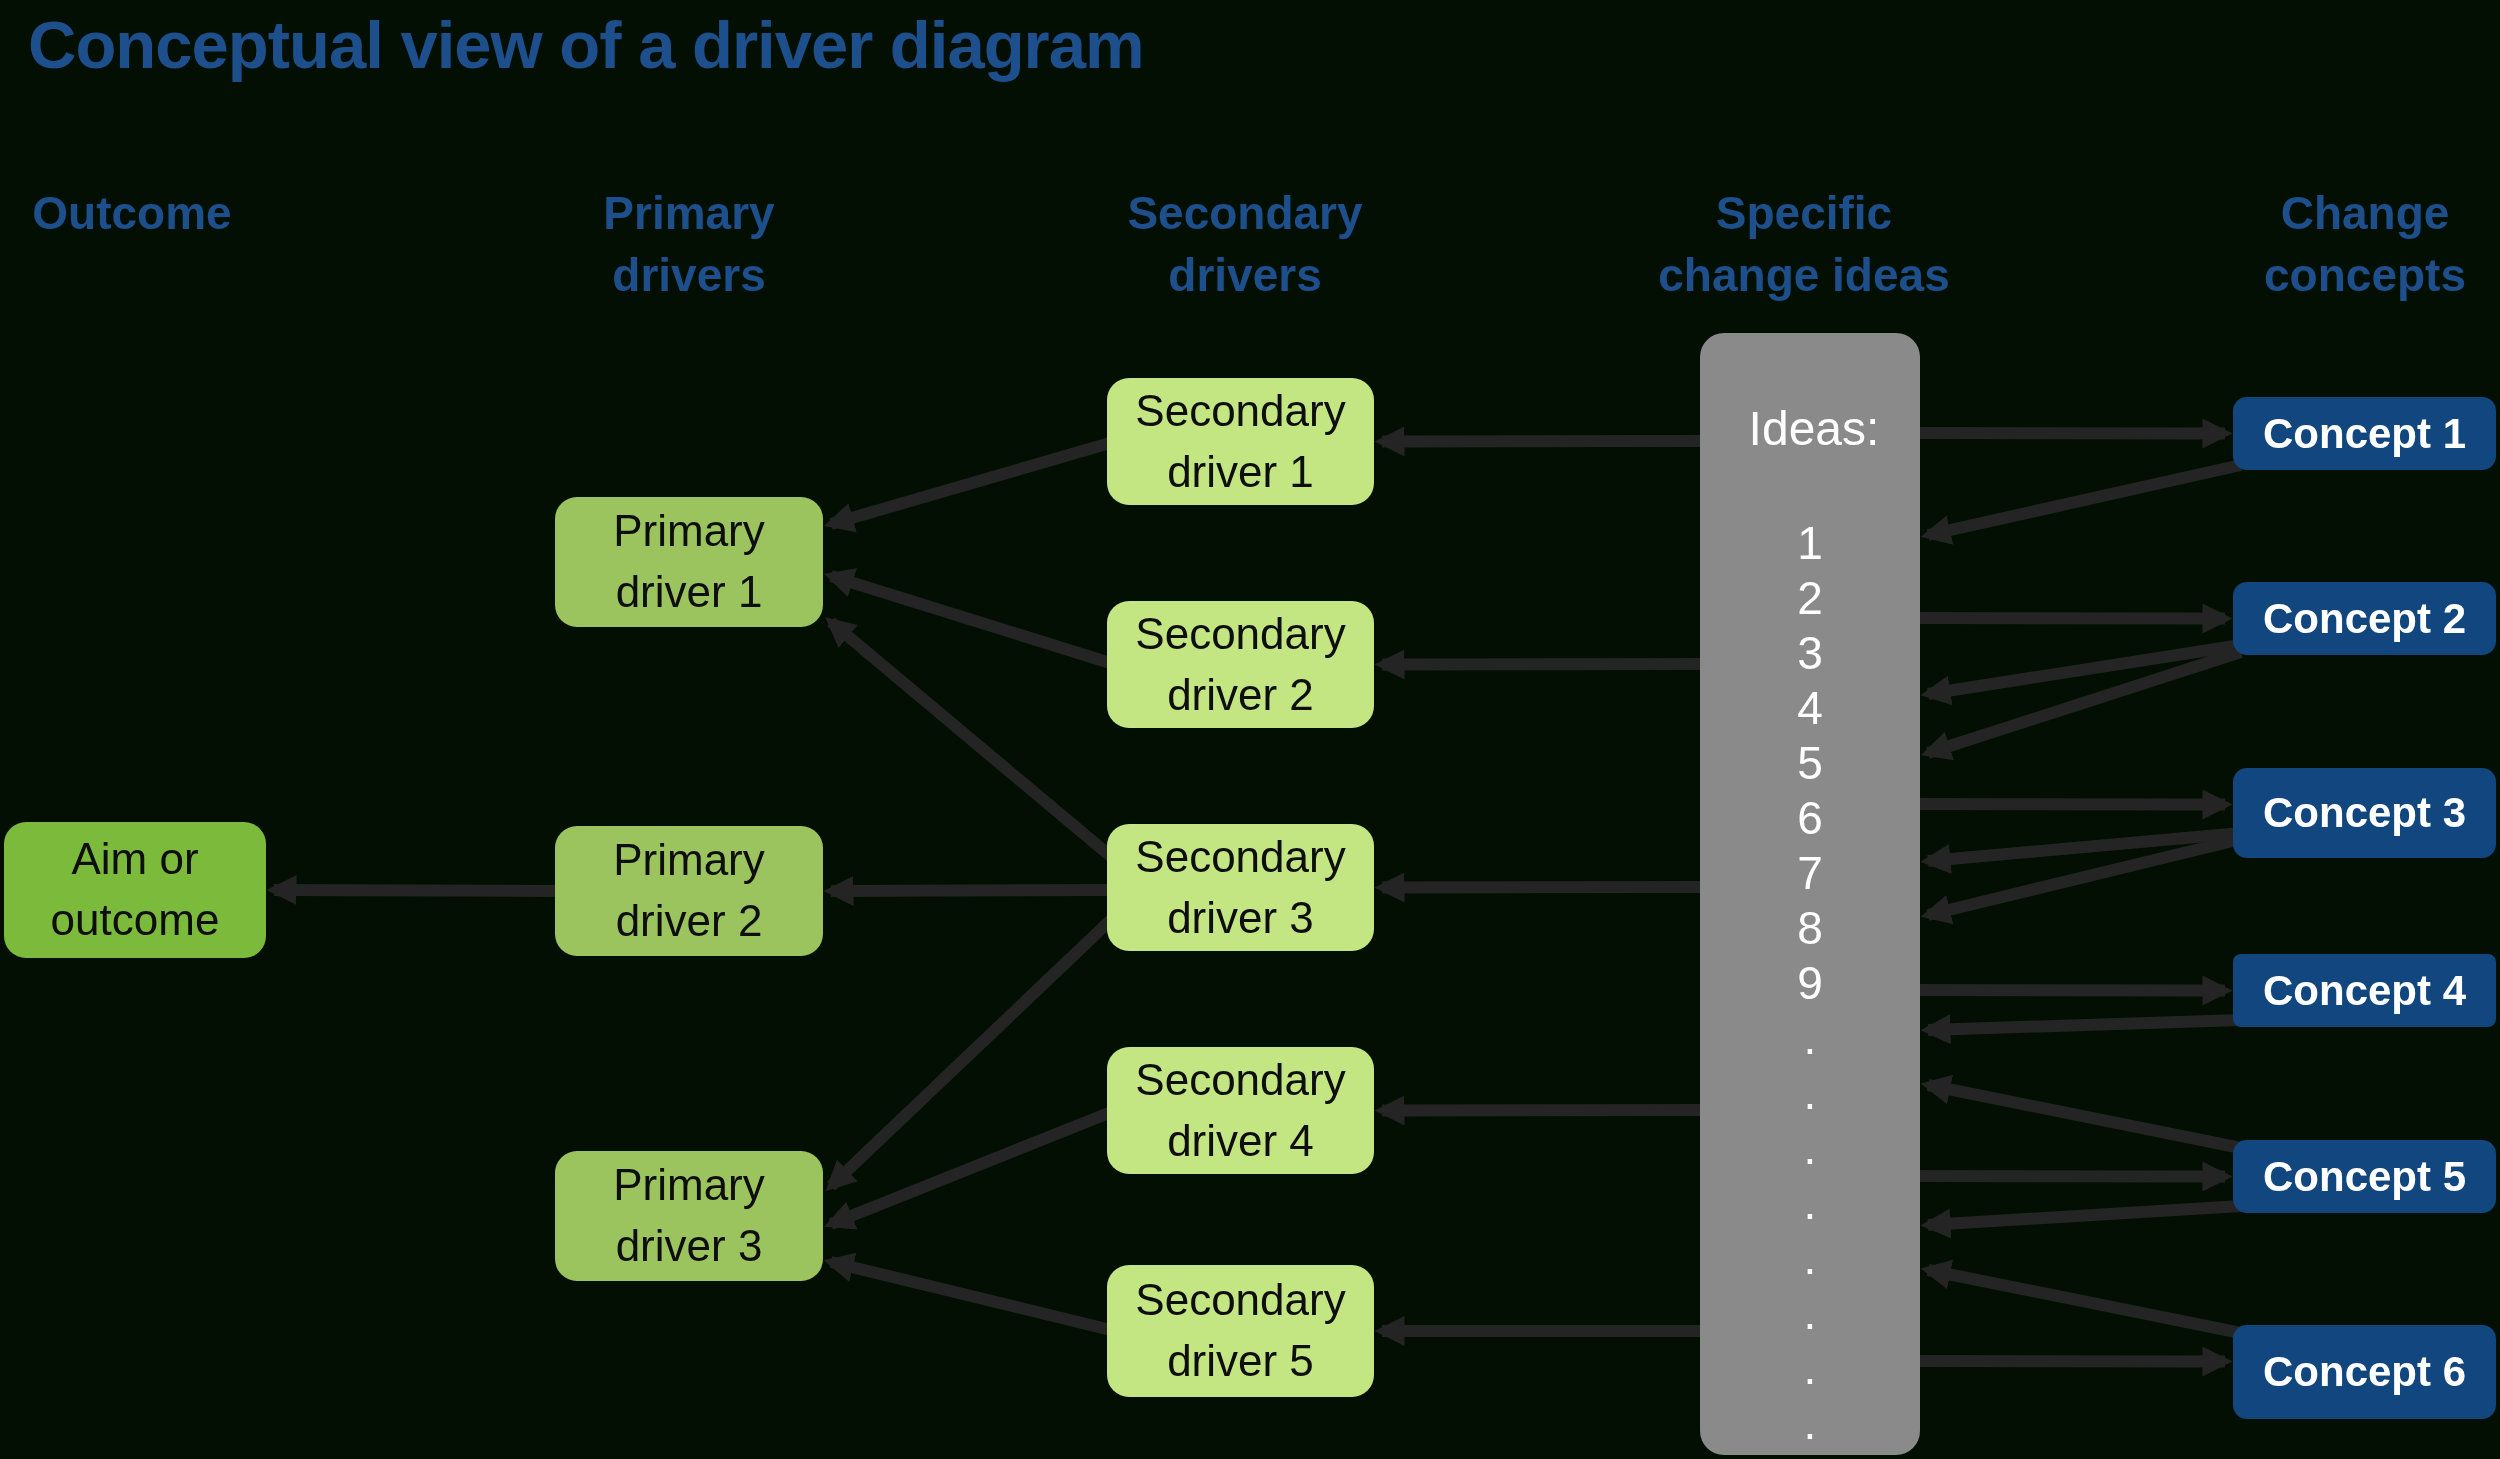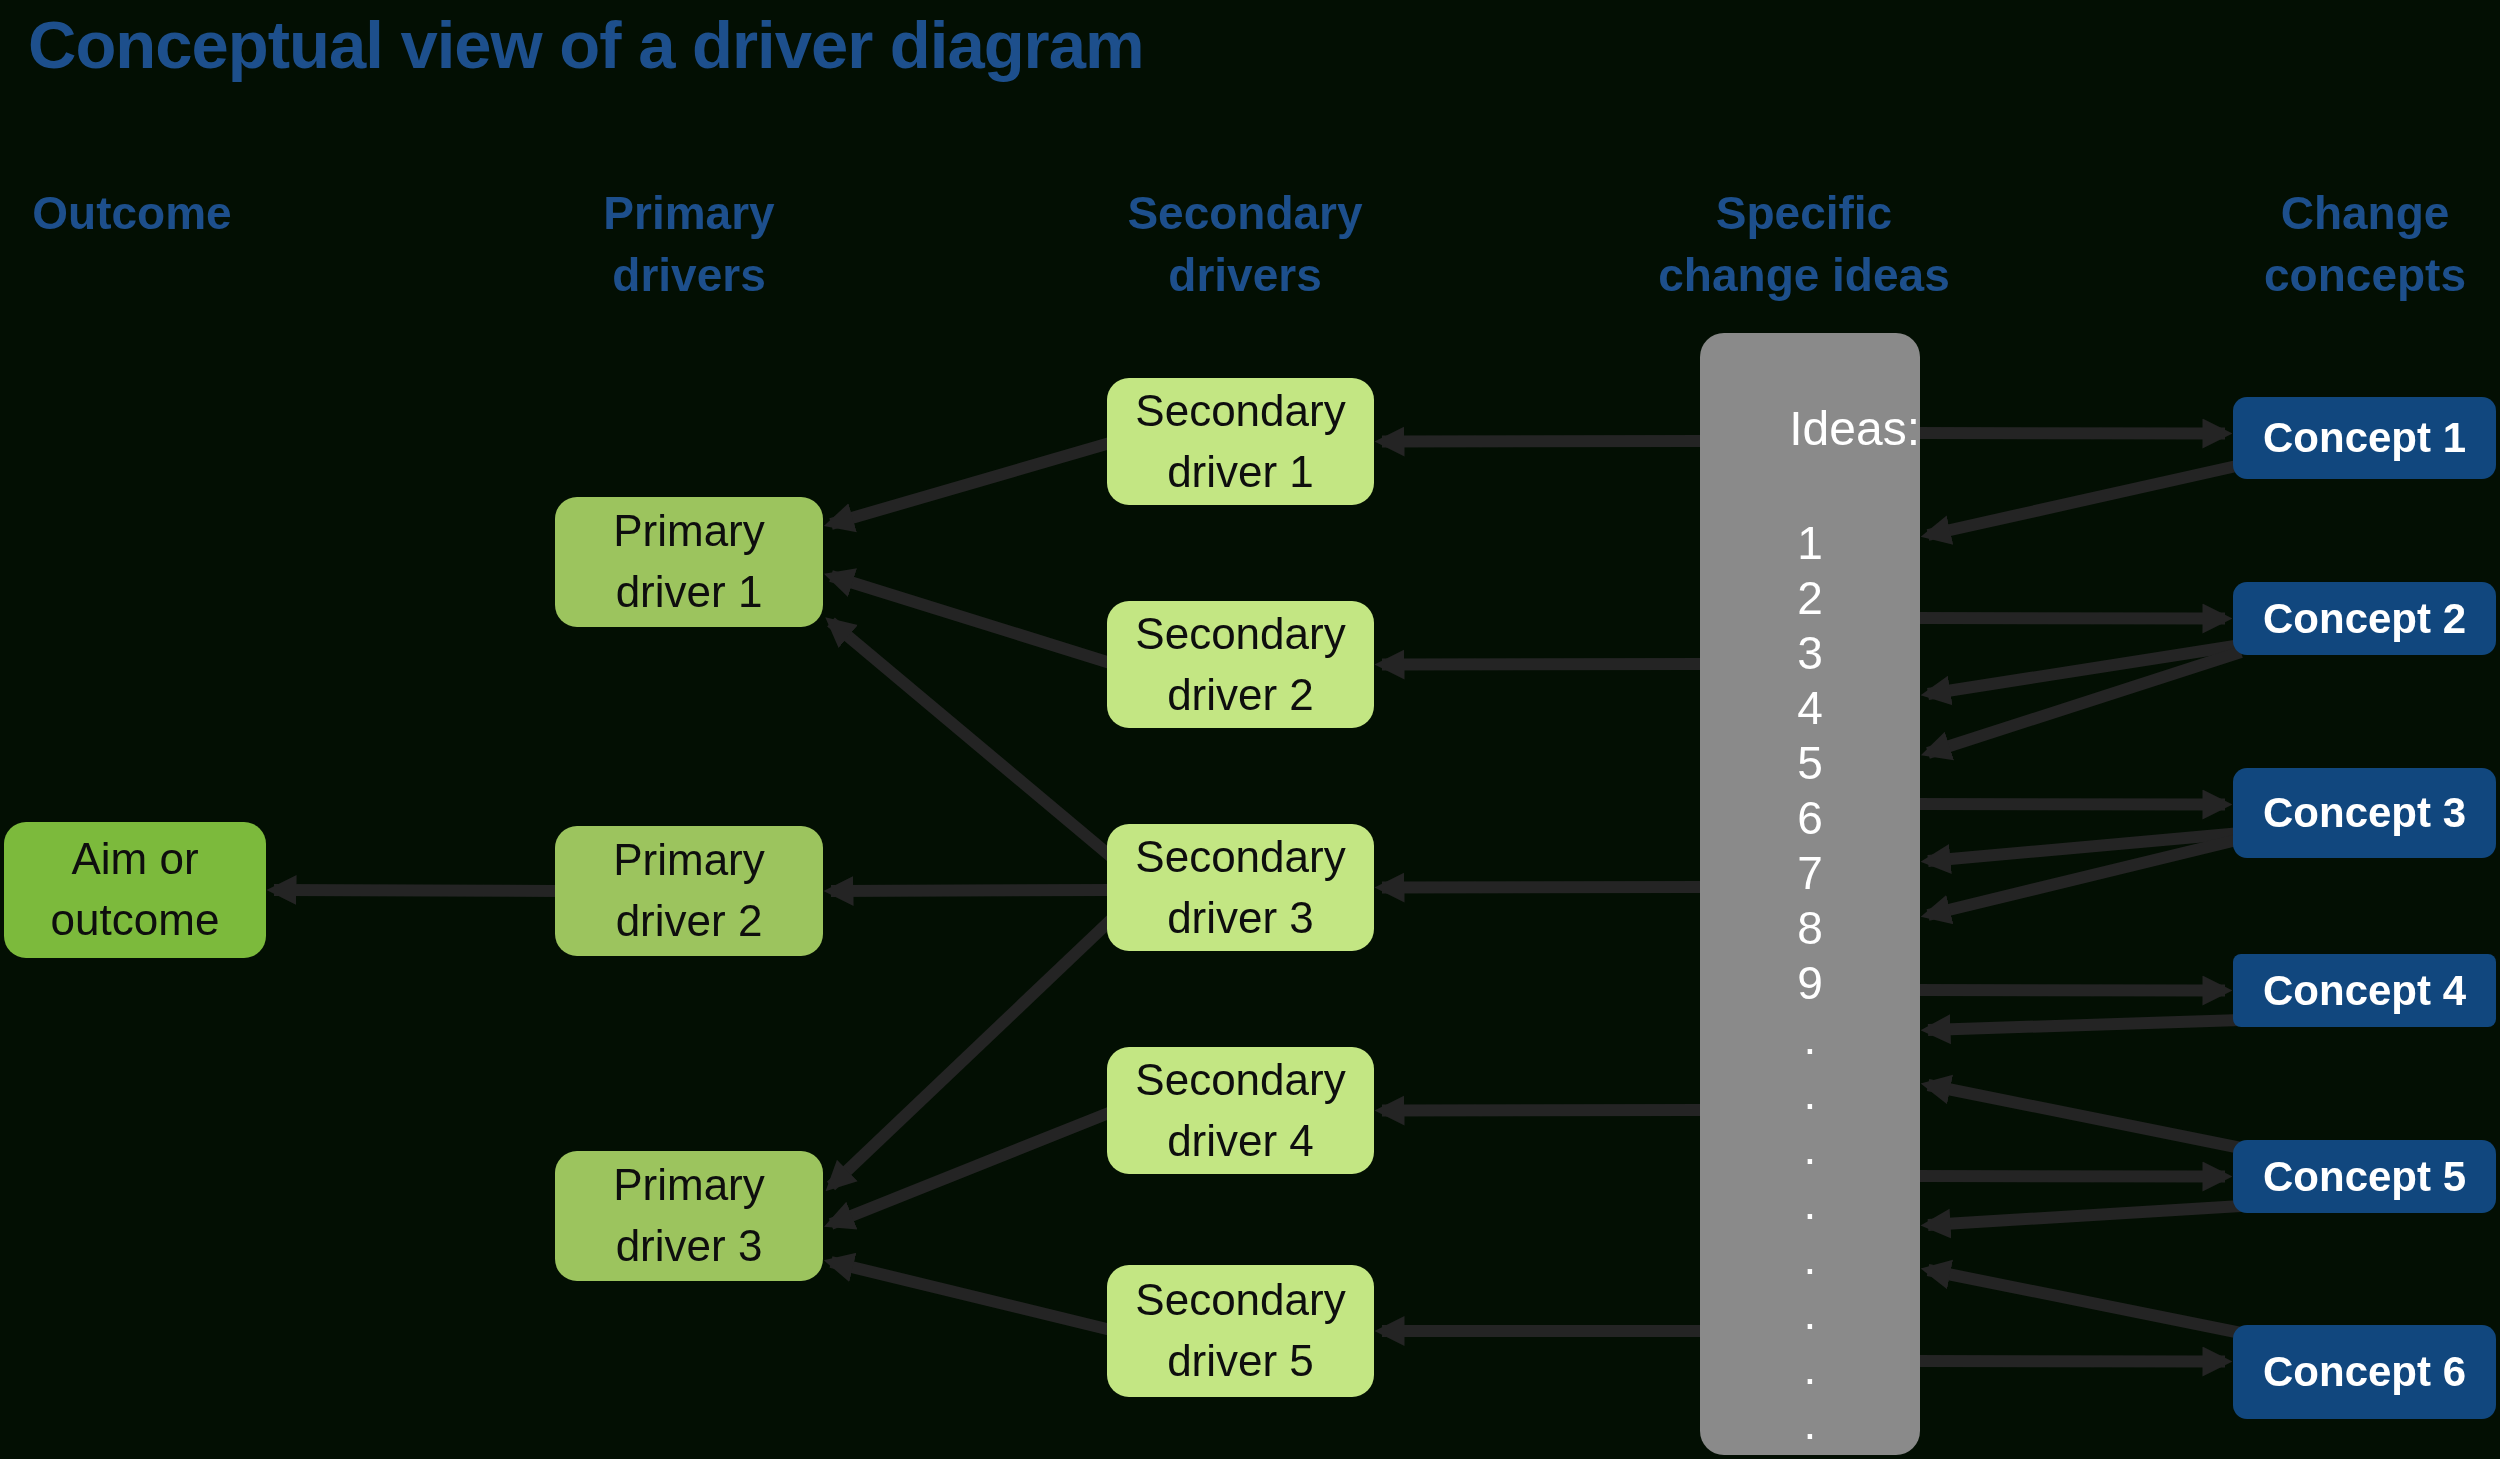--- a/index.html
+++ b/index.html
@@ -43,21 +43,21 @@
     background:var(--concept-blue);color:var(--ideas-text);
     border-radius:14px;font-size:42px;font-weight:700;
   }
   .ideasbox{
     background:var(--ideas-gray);
     border-radius:24px;
     display:block;padding-top:8px;
   }
   .ideas-heading{
     font-size:48px;line-height:54px;height:54px;
-    color:var(--ideas-text);text-align:right;font-weight:500;margin-left:8px;
+    color:var(--ideas-text);text-align:center;font-weight:500;margin-left:8px;
   }
   .idea-row{
     height:55px;line-height:55px;
     font-size:46px;color:var(--ideas-text);
     text-align:center;font-weight:500;
   }
 </style>
 </head>
 <body>
 
@@ -132,20 +132,20 @@
   <div class="node sd" style="left: 1107px; top: 1047px; width: 267px; height: 127px;">Secondary
 driver 4</div>
   <div class="node sd" style="left: 1107px; top: 1265px; width: 267px; height: 132px;">Secondary
 driver 5</div>
 
   <div class="node ideasbox" style="left: 1700px; top: 333px; width: 220px; height: 1122px;">
     <div class="ideas-heading">Ideas:</div>
     <div><div class="idea-row">1</div><div class="idea-row">2</div><div class="idea-row">3</div><div class="idea-row">4</div><div class="idea-row">5</div><div class="idea-row">6</div><div class="idea-row">7</div><div class="idea-row">8</div><div class="idea-row">9</div><div class="idea-row">.</div><div class="idea-row">.</div><div class="idea-row">.</div><div class="idea-row">.</div><div class="idea-row">.</div><div class="idea-row">.</div><div class="idea-row">.</div><div class="idea-row">.</div><div class="idea-row">.</div></div>
   </div>
 
-  <div class="node concept" style="left: 2233px; top: 397px; width: 263px; height: 82px;">Concept 1</div>
+  <div class="node concept" style="left: 2233px; top: 397px; width: 263px; height: 73px;">Concept 1</div>
   <div class="node concept" style="left: 2233px; top: 582px; width: 263px; height: 73px;">Concept 2</div>
   <div class="node concept" style="left: 2233px; top: 768px; width: 263px; height: 90px;">Concept 3</div>
   <div class="node concept" style="left: 2233px; top: 954px; width: 263px; height: 73px; border-radius: 8px;">Concept 4</div>
   <div class="node concept" style="left: 2233px; top: 1140px; width: 263px; height: 73px;">Concept 5</div>
   <div class="node concept" style="left: 2233px; top: 1325px; width: 263px; height: 94px;">Concept 6</div>
 
 </div>
 
 </body></html>

